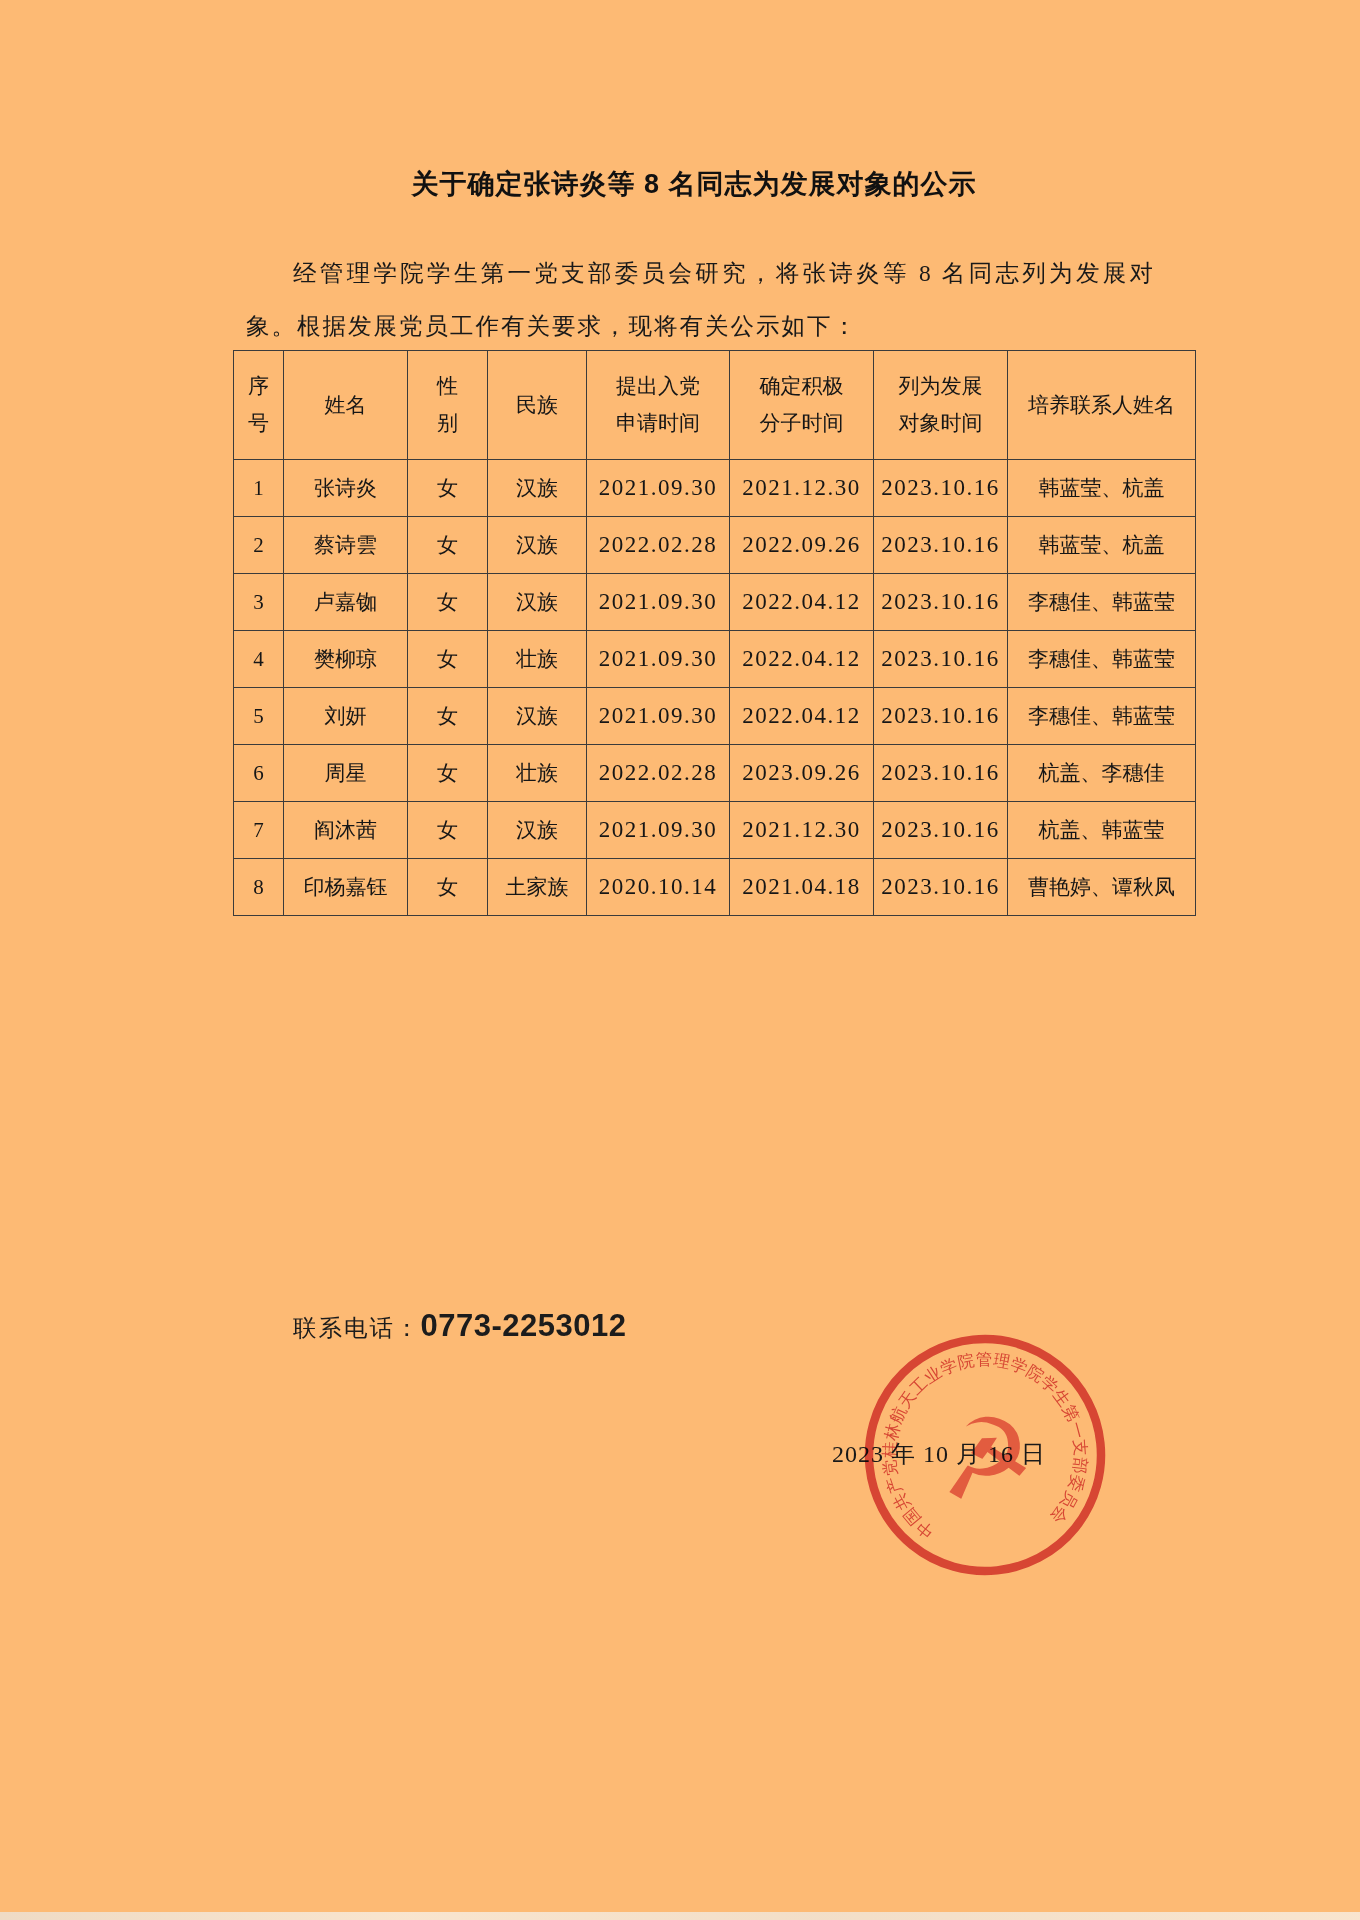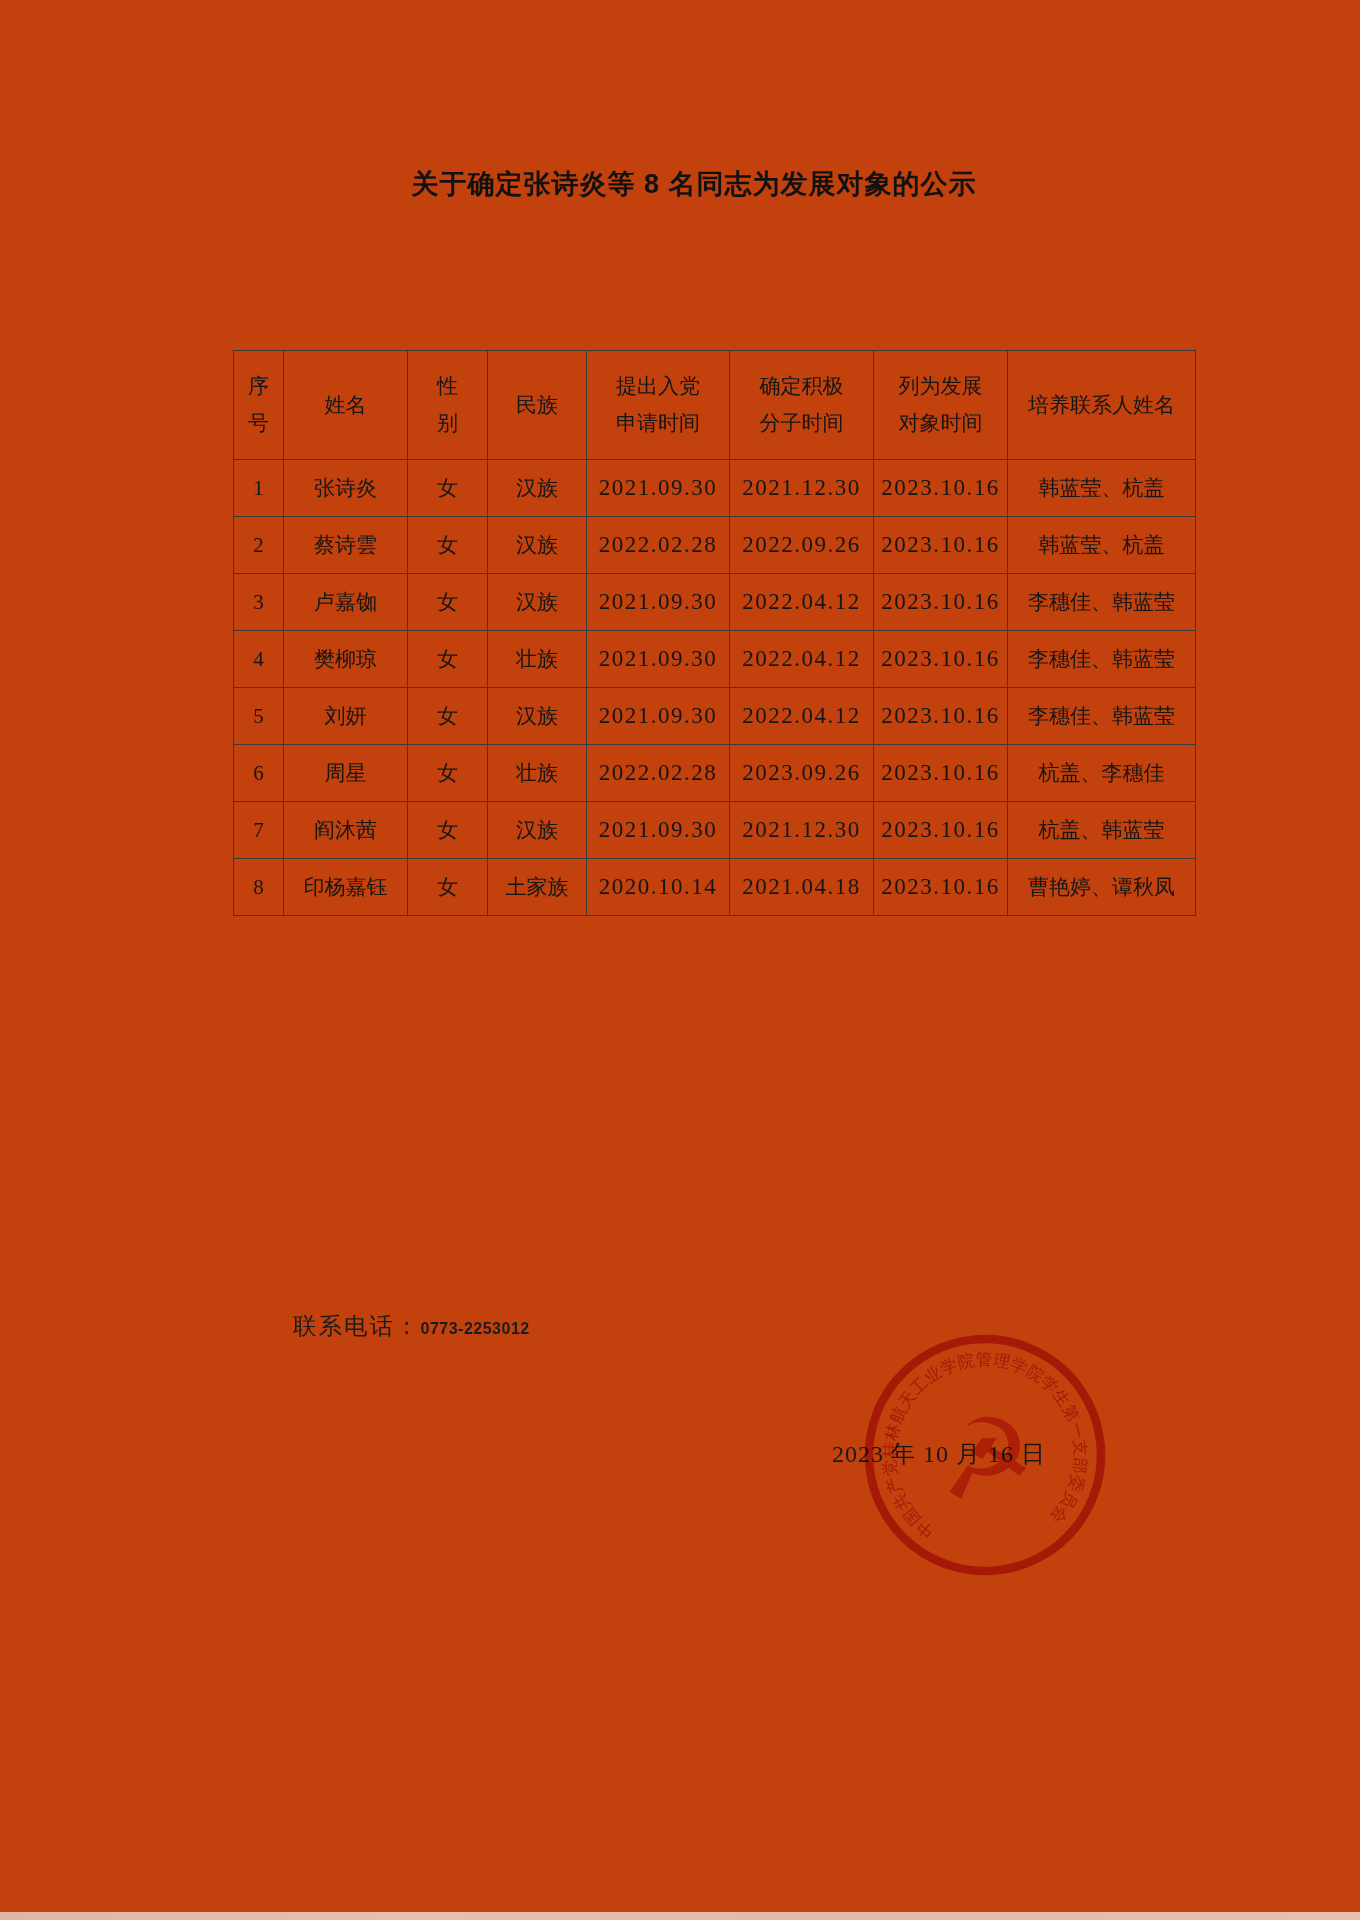--- a/index.html
+++ b/index.html
@@ -4,21 +4,21 @@
 <style>
   html,body{margin:0;padding:0;}
   body{
     width:1360px;height:1920px;
     background:#f4f4f2;
     font-family:"Liberation Serif", serif;
     color:#1c1c1c;
   }
   .page{
     position:relative;width:1360px;height:1920px;
-    background:#c2410c;overflow:hidden;
+    background:#fdba74;overflow:hidden;
   }
   .doc-title{
     position:absolute;left:233px;top:166px;width:922px;
     text-align:center;
     font-family:"Liberation Sans", sans-serif;
     font-weight:bold;font-size:27px;letter-spacing:1px;
     color:#111;
   }
   .para{
     position:absolute;left:246px;width:909px;
@@ -26,21 +26,21 @@
     text-align:justify;text-indent:2em;color:#191919;
   }
   .intro{top:247px;line-height:53px;}
   .closing{top:972px;}
   .contact-line{
     position:absolute;left:246px;top:1300px;width:909px;
     font-size:23.5px;line-height:52px;text-indent:2em;letter-spacing:2px;
   }
   .phone{
     font-family:"Liberation Sans", sans-serif;
-    font-weight:600;font-size:16px;letter-spacing:0.5px;text-align:right;
+    font-weight:600;font-size:31px;letter-spacing:0.5px;text-align:right;
   }
   table.notice{
     position:absolute;left:233px;top:350px;width:922px;
     border-collapse:collapse;table-layout:fixed;
     font-size:21px;color:#161616;
   }
   table.notice th, table.notice td{
     border:1.8px solid #3b3b3b;
     text-align:center;vertical-align:middle;
     padding:0 2px;overflow:hidden;
@@ -79,20 +79,21 @@
     opacity:.7;
   }
 </style>
 </head>
 <body>
 
 <div class="page">
 
   <div class="doc-title">关于确定张诗炎等 8 名同志为发展对象的公示</div>
 
+  <div class="para intro">经管理学院学生第一党支部委员会研究，将张诗炎等 8 名同志列为发展对象。根据发展党员工作有关要求，现将有关公示如下：</div>
 
   <table class="notice">
       <thead>
         <tr>
           <th>序
 号</th>
           <th>姓名</th>
           <th>性
 别</th>
           <th>民族</th>

